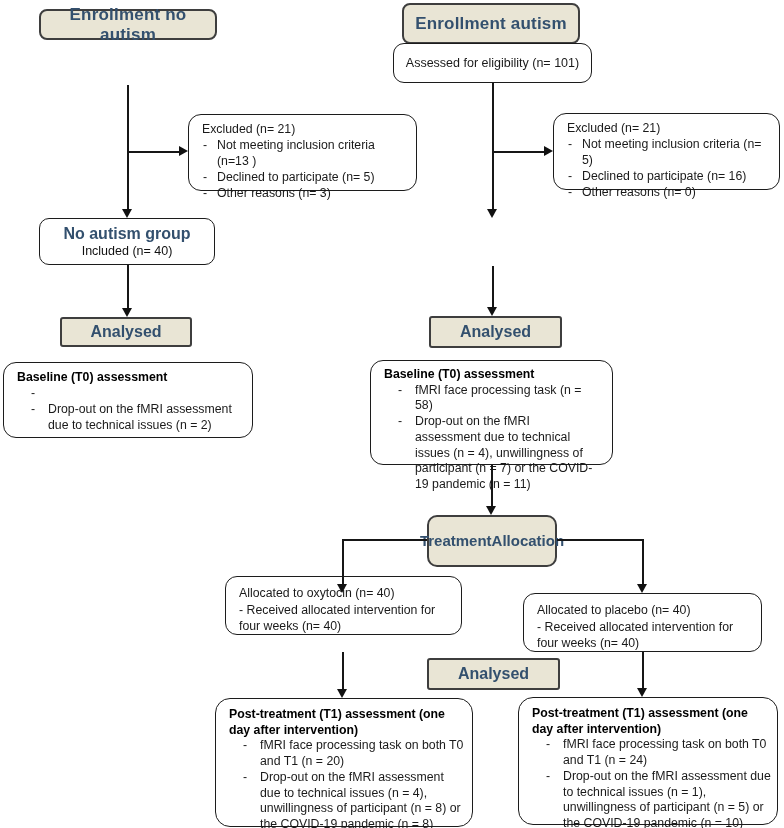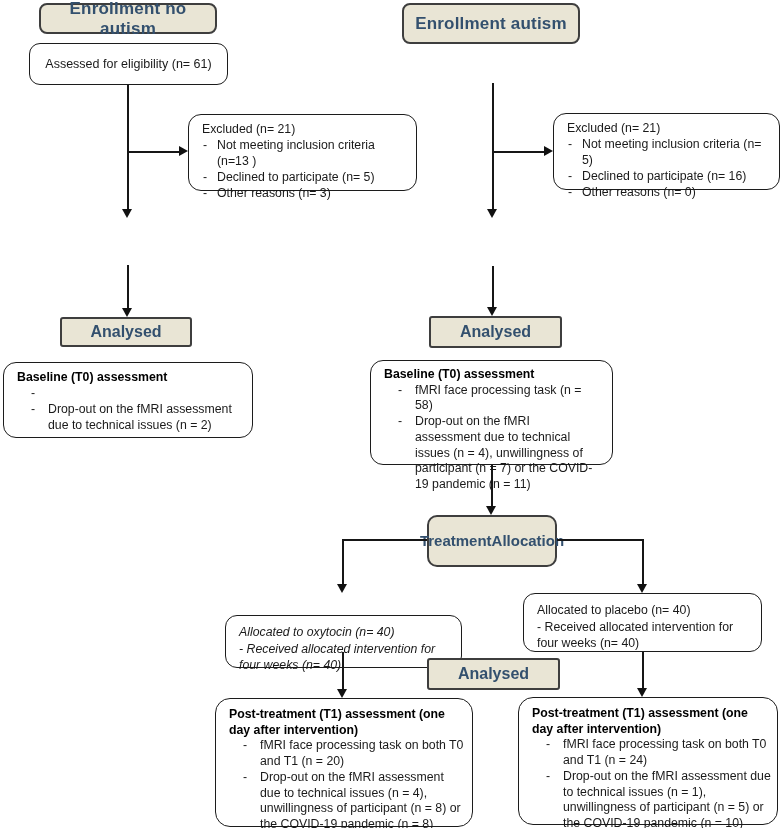--- a/index.html
+++ b/index.html
@@ -32,24 +32,24 @@
   .arr-d{position:absolute;width:0;height:0;border-left:5.5px solid transparent;
     border-right:5.5px solid transparent;border-top:9px solid #111;}
   .arr-r{position:absolute;width:0;height:0;border-top:5.5px solid transparent;
     border-bottom:5.5px solid transparent;border-left:9px solid #111;}
 </style>
 </head>
 <body>
 
 <div id="stage">
 
-  <div class="label-box hdr" style="left:39px;top:3px;width:178px;height:31px;">Enrollment no autism</div>
+  <div class="label-box hdr" style="left:39px;top:9px;width:178px;height:31px;">Enrollment no autism</div>
   <div class="label-box hdr" style="left:402px;top:3px;width:178px;height:41px;">Enrollment autism</div>
 
-  <div class="box center-box assessed" style="left:29px;top:43px;width:199px;height:42px;">Assessed for eligibility (n= 61)</div>
+  <div class="box center-box assessed" style="left:393px;top:43px;width:199px;height:40px;">Assessed for eligibility (n= 101)</div>
 
   <div class="box txt-box" style="left:188px;top:114px;width:229px;height:77px;">
     <div>Excluded  (n= 21)</div>
     <div class="item">
       <span class="d">-</span>
       <span>Not meeting inclusion criteria (n=13 )</span>
     </div>
     <div class="item">
       <span class="d">-</span>
       <span>Declined to participate (n= 5)</span>
@@ -69,20 +69,24 @@
     <div class="item">
       <span class="d">-</span>
       <span>Declined to participate (n= 16)</span>
     </div>
     <div class="item">
       <span class="d">-</span>
       <span>Other reasons (n= 0)</span>
     </div>
   </div>
 
+  <div class="box center-box" style="left:39px;top:218px;width:176px;height:47px;border-radius:10px;">
+    <div class="grp-title">No autism group</div>
+    <div class="grp-sub">Included (n= 40)</div>
+  </div>
 
   <div class="label-box analysed" style="left:60px;top:317px;width:132px;height:30px;">Analysed</div>
   <div class="label-box analysed" style="left:429px;top:316px;width:133px;height:32px;">Analysed</div>
 
   <div class="box txt-box indent" style="left:3px;top:362px;width:250px;height:76px;">
     <div class="bt">Baseline (T0) assessment</div>
     <div class="item">
       <span class="d">-</span>
     </div>
     <div class="item">
@@ -101,21 +105,21 @@
       <span class="d">-</span>
       <span>Drop-out on the fMRI assessment due to technical issues (n = 4), unwillingness of participant (n = 7) or the COVID-19 pandemic (n = 11)</span>
     </div>
   </div>
 
   <div class="label-box treat" style="left:427px;top:515px;width:130px;height:52px;">
     <div>Treatment</div>
     <div>Allocation</div>
   </div>
 
-  <div class="box alloc" style="left:225px;top:615px;width:237px;height:53px;font-style:italic;">
+  <div class="box alloc" style="left:225px;top:576px;width:237px;height:59px;">
     <div>Allocated to oxytocin (n= 40)</div>
     <div>- Received allocated intervention for</div>
     <div><span class="bt">four weeks</span><span> (n= 40)</span></div>
   </div>
 
   <div class="box alloc" style="left:523px;top:593px;width:239px;height:59px;">
     <div>Allocated to placebo (n= 40)</div>
     <div>- Received allocated intervention for</div>
     <div><span class="bt">four weeks</span><span> (n= 40)</span></div>
   </div>

